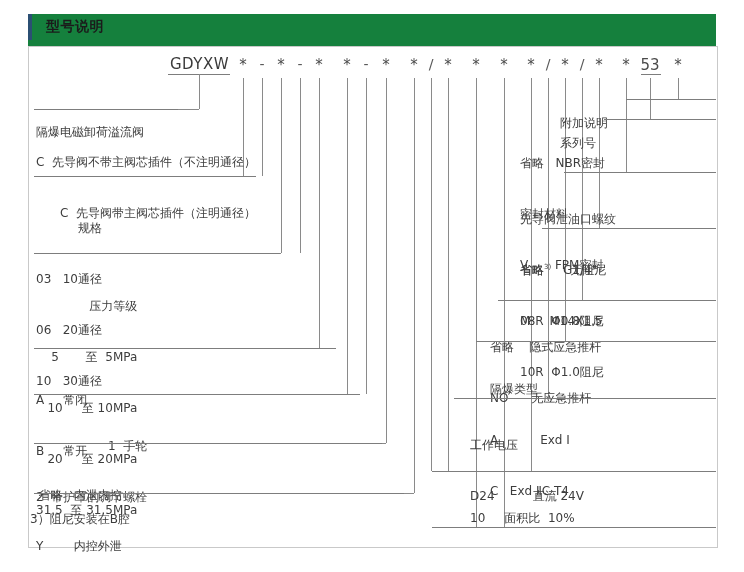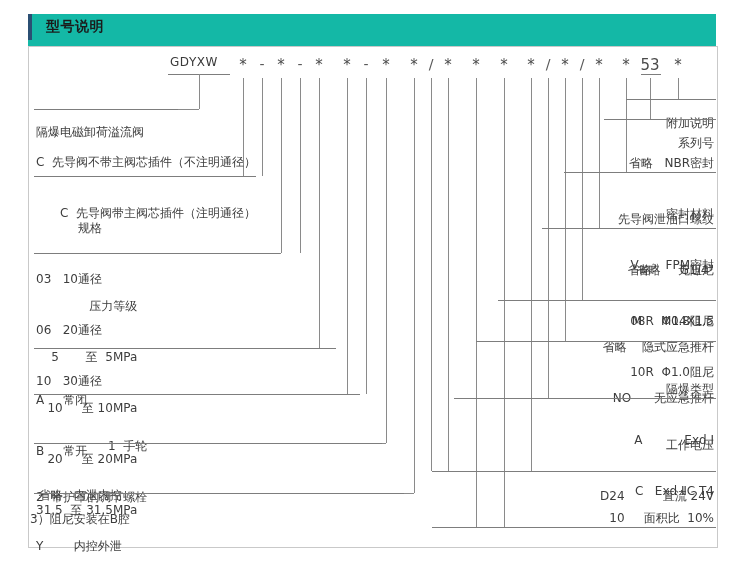--- a/index.html
+++ b/index.html
@@ -16,21 +16,21 @@
     position: relative;
   }
 
   
   #section-header {
     position: absolute;
     left: 28px;
     top: 14px;
     width: 688px;
     height: 38px;
-    background: #14b8a6;
+    background: #15803d;
   }
   #section-header .accent {
     position: absolute;
     left: 0;
     top: 0;
     width: 4px;
     height: 26px;
     background: #2b4f73;
   }
   #section-header .title {
@@ -50,21 +50,21 @@
     top: 46px;
     width: 688px;
     height: 500px;
     border: 1px solid #c9c9c9;
     background: #ffffff;
   }
   #model-prefix {
     position: absolute;
     left: 170px;
     top: 55px;
-    font-size: 12px;
+    font-size: 15px;
     color: #3a3a3a;
     letter-spacing: 0.5px;
   }
 
   .code-tok {
     position: absolute;
     top: 56px;
     font-size: 15px;
     color: #4a4a4a;
     text-align: center;
@@ -96,21 +96,21 @@
 
   
   .blk {
     position: absolute;
     font-size: 12px;
     color: #3d3d3d;
     line-height: 17px;
     white-space: pre;
     text-align: right;
   }
-  .blk.right { text-align: right; }
+  .blk.right { text-align: left; }
   .row { white-space: pre; }
 
   .sup {
     font-size: 7px;
     vertical-align: super;
   }
 
   
   #footnote {
     position: absolute;

